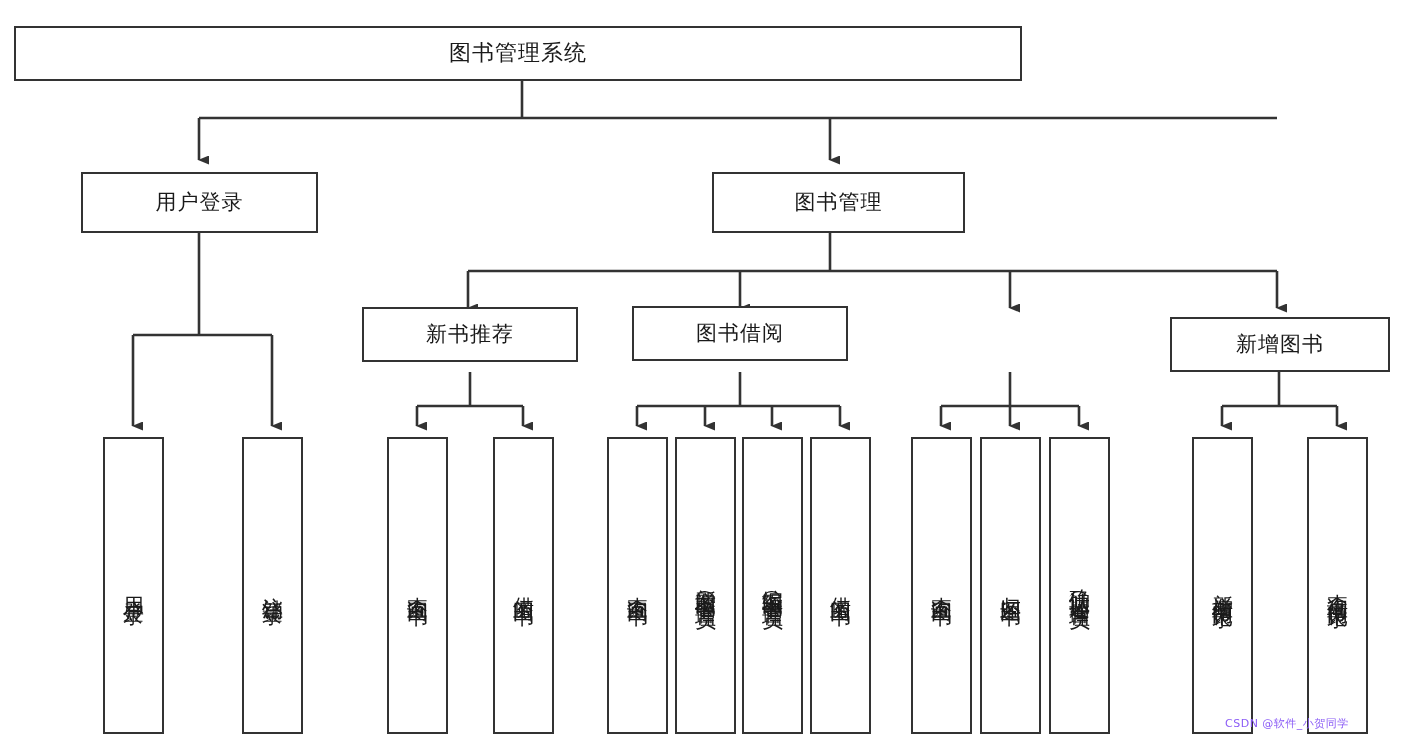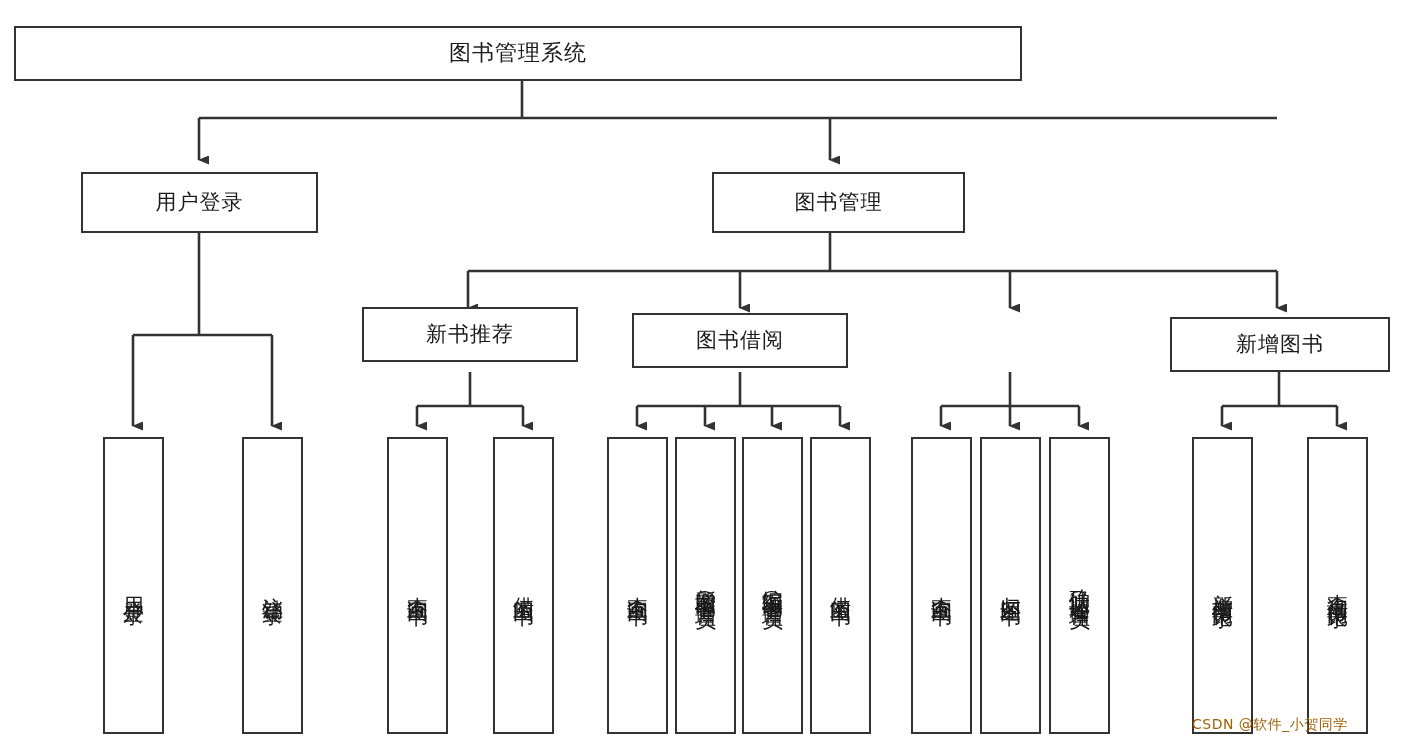--- a/index.html
+++ b/index.html
@@ -54,24 +54,25 @@
   }
   .node.leaf .vtext {
     writing-mode: vertical-rl;
     text-orientation: upright;
     -webkit-writing-mode: vertical-rl;
     white-space: nowrap;
     letter-spacing: 3px;
   }
   .watermark {
     position: absolute;
-    font-size: 14px;
-    color: #a16207;
+    font-size: 11px;
+    color: #8b5cf6;
     white-space: nowrap;
     letter-spacing: 0.5px;
+    padding-left: 33px;
   }
 </style>
 </head>
 <body>
 
 <div id="diagram-root">
 
   <svg id="edge-layer" viewBox="0 0 1405 747" width="1405" height="747" xmlns="http://www.w3.org/2000/svg">
     <defs>
       <marker id="arrowhead" markerWidth="9" markerHeight="11" refX="4.5" refY="10" orient="auto" markerUnits="userSpaceOnUse">
@@ -121,21 +122,21 @@
       <path d="M1337,406 L1337,426" marker-end="url(#arrowhead)"></path>
     </g>
   </svg>
 
   <div class="node horiz root" style="left:14px; top:26px; width:1008px; height:55px;">图书管理系统</div>
 
   <div class="node horiz" style="left:81px; top:172px; width:237px; height:61px;">用户登录</div>
   <div class="node horiz" style="left:712px; top:172px; width:253px; height:61px;">图书管理</div>
 
   <div class="node horiz" style="left:362px; top:307px; width:216px; height:55px;">新书推荐</div>
-  <div class="node horiz" style="left:632px; top:313px; width:216px; height:55px;">图书借阅</div>
+  <div class="node horiz" style="left:632px; top:306px; width:216px; height:55px;">图书借阅</div>
   <div class="node horiz" style="left:1170px; top:317px; width:220px; height:55px;">新增图书</div>
 
   <div class="node leaf" style="left:103px; top:437px; width:61px; height:297px;">
     <span class="vtext">用户登录</span>
   </div>
   <div class="node leaf" style="left:242px; top:437px; width:61px; height:297px;">
     <span class="vtext">注销登录</span>
   </div>
 
   <div class="node leaf" style="left:387px; top:437px; width:61px; height:297px;">

